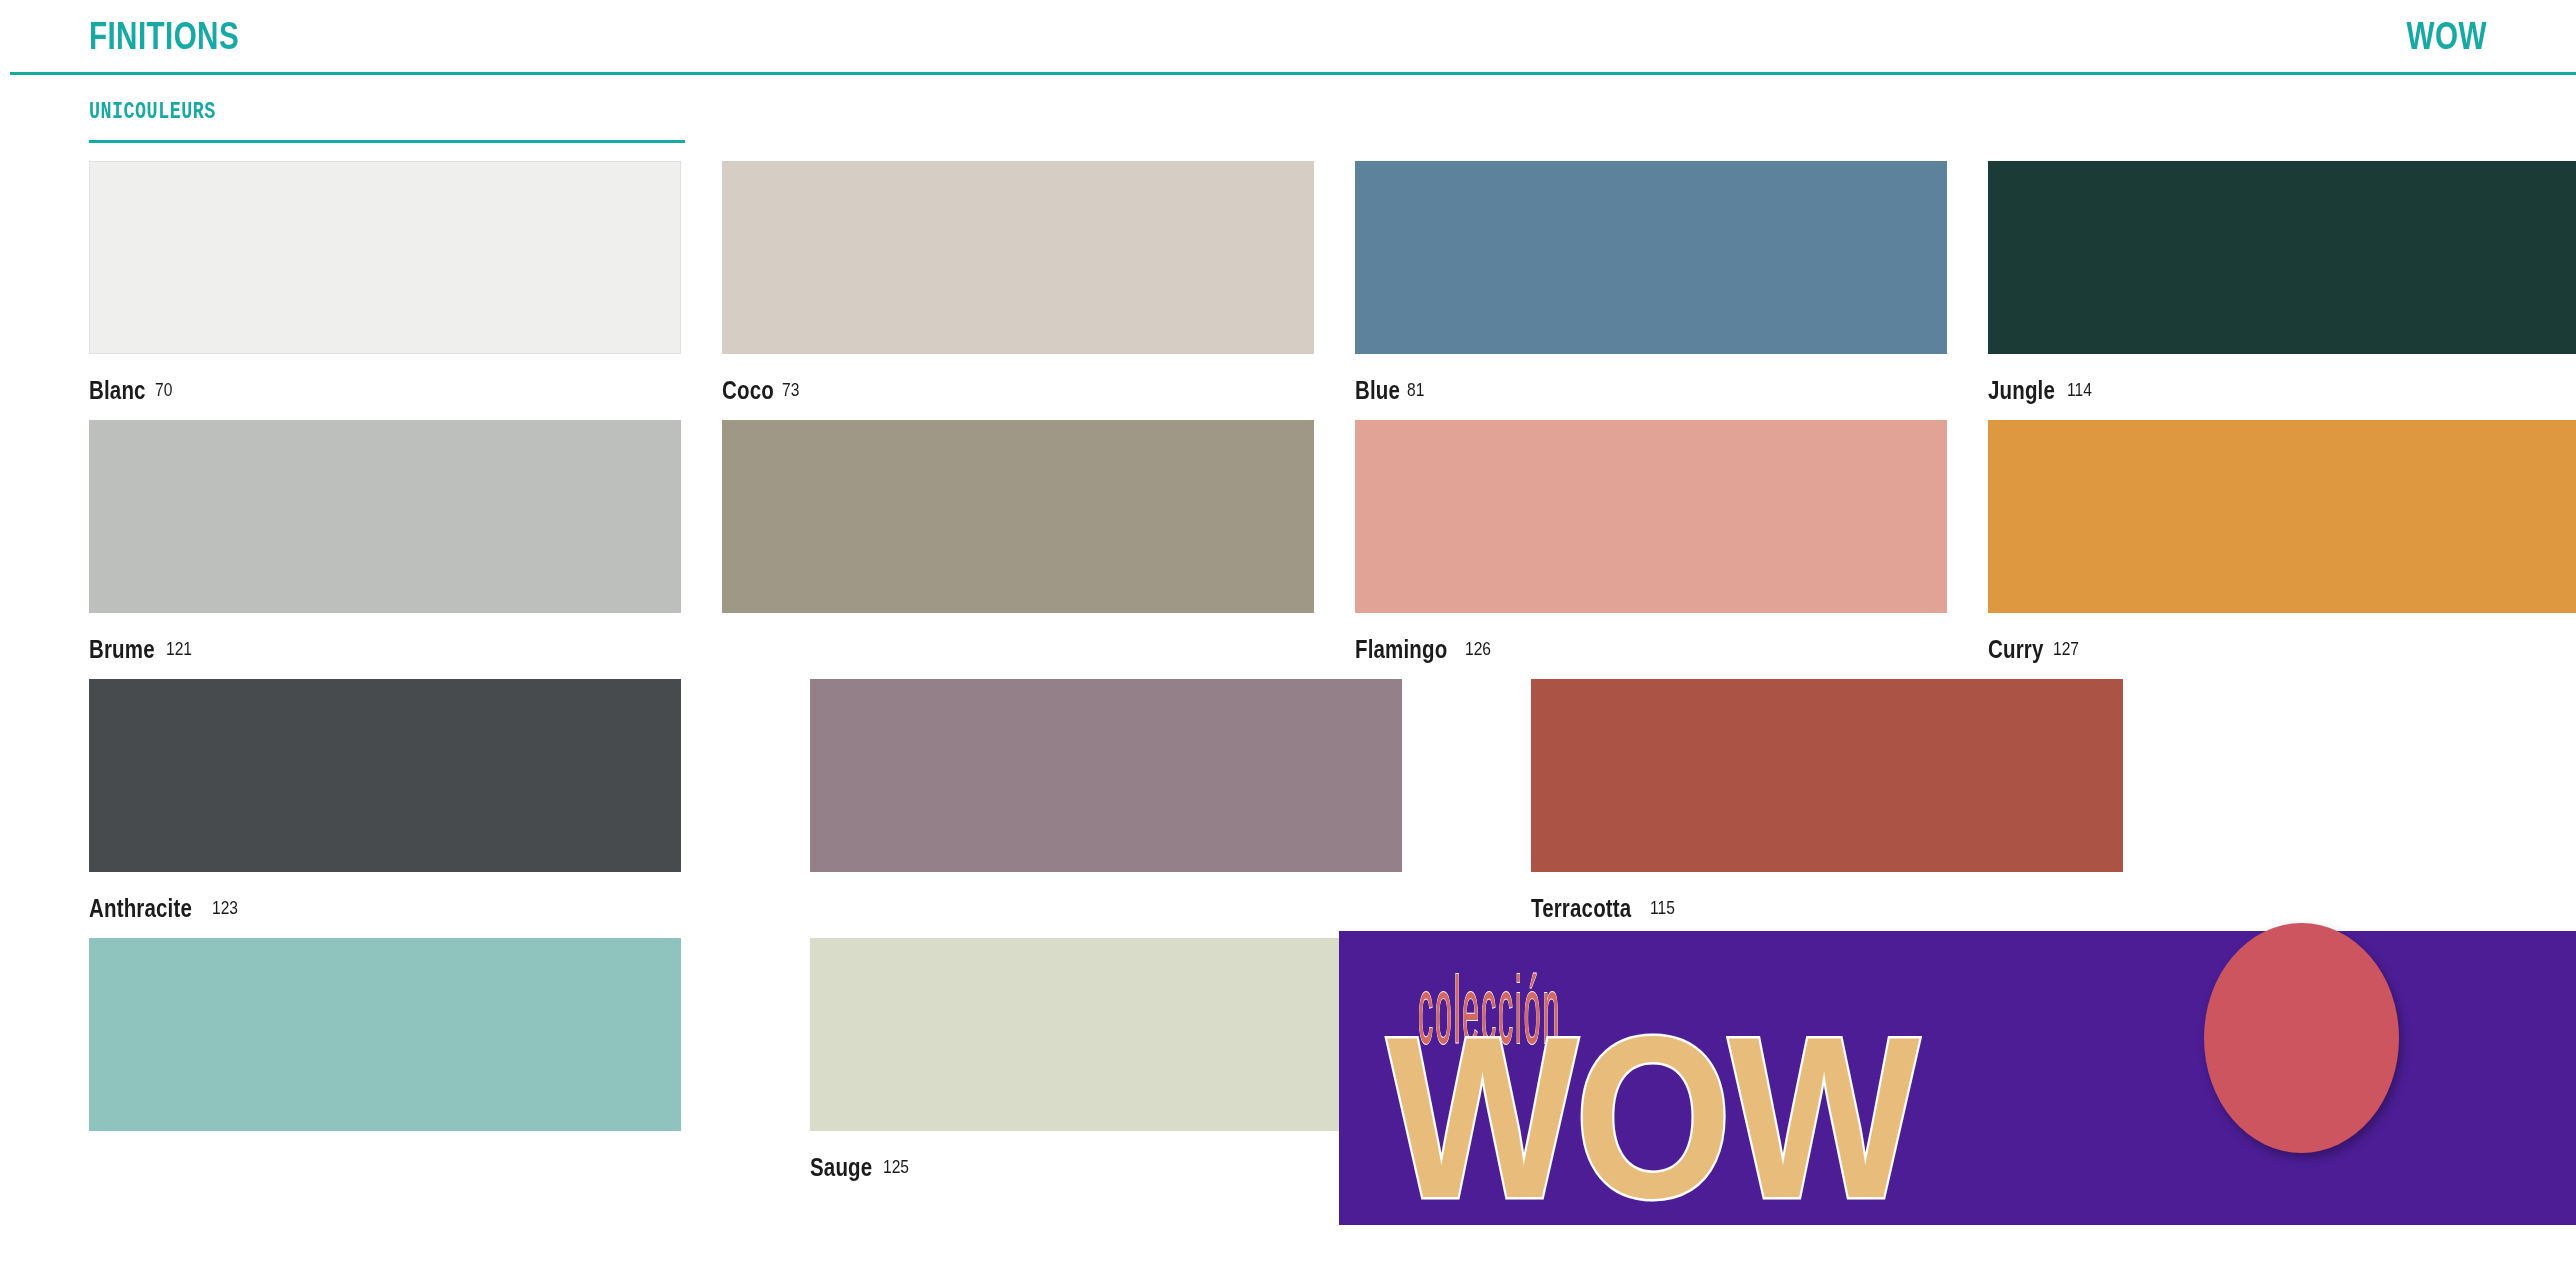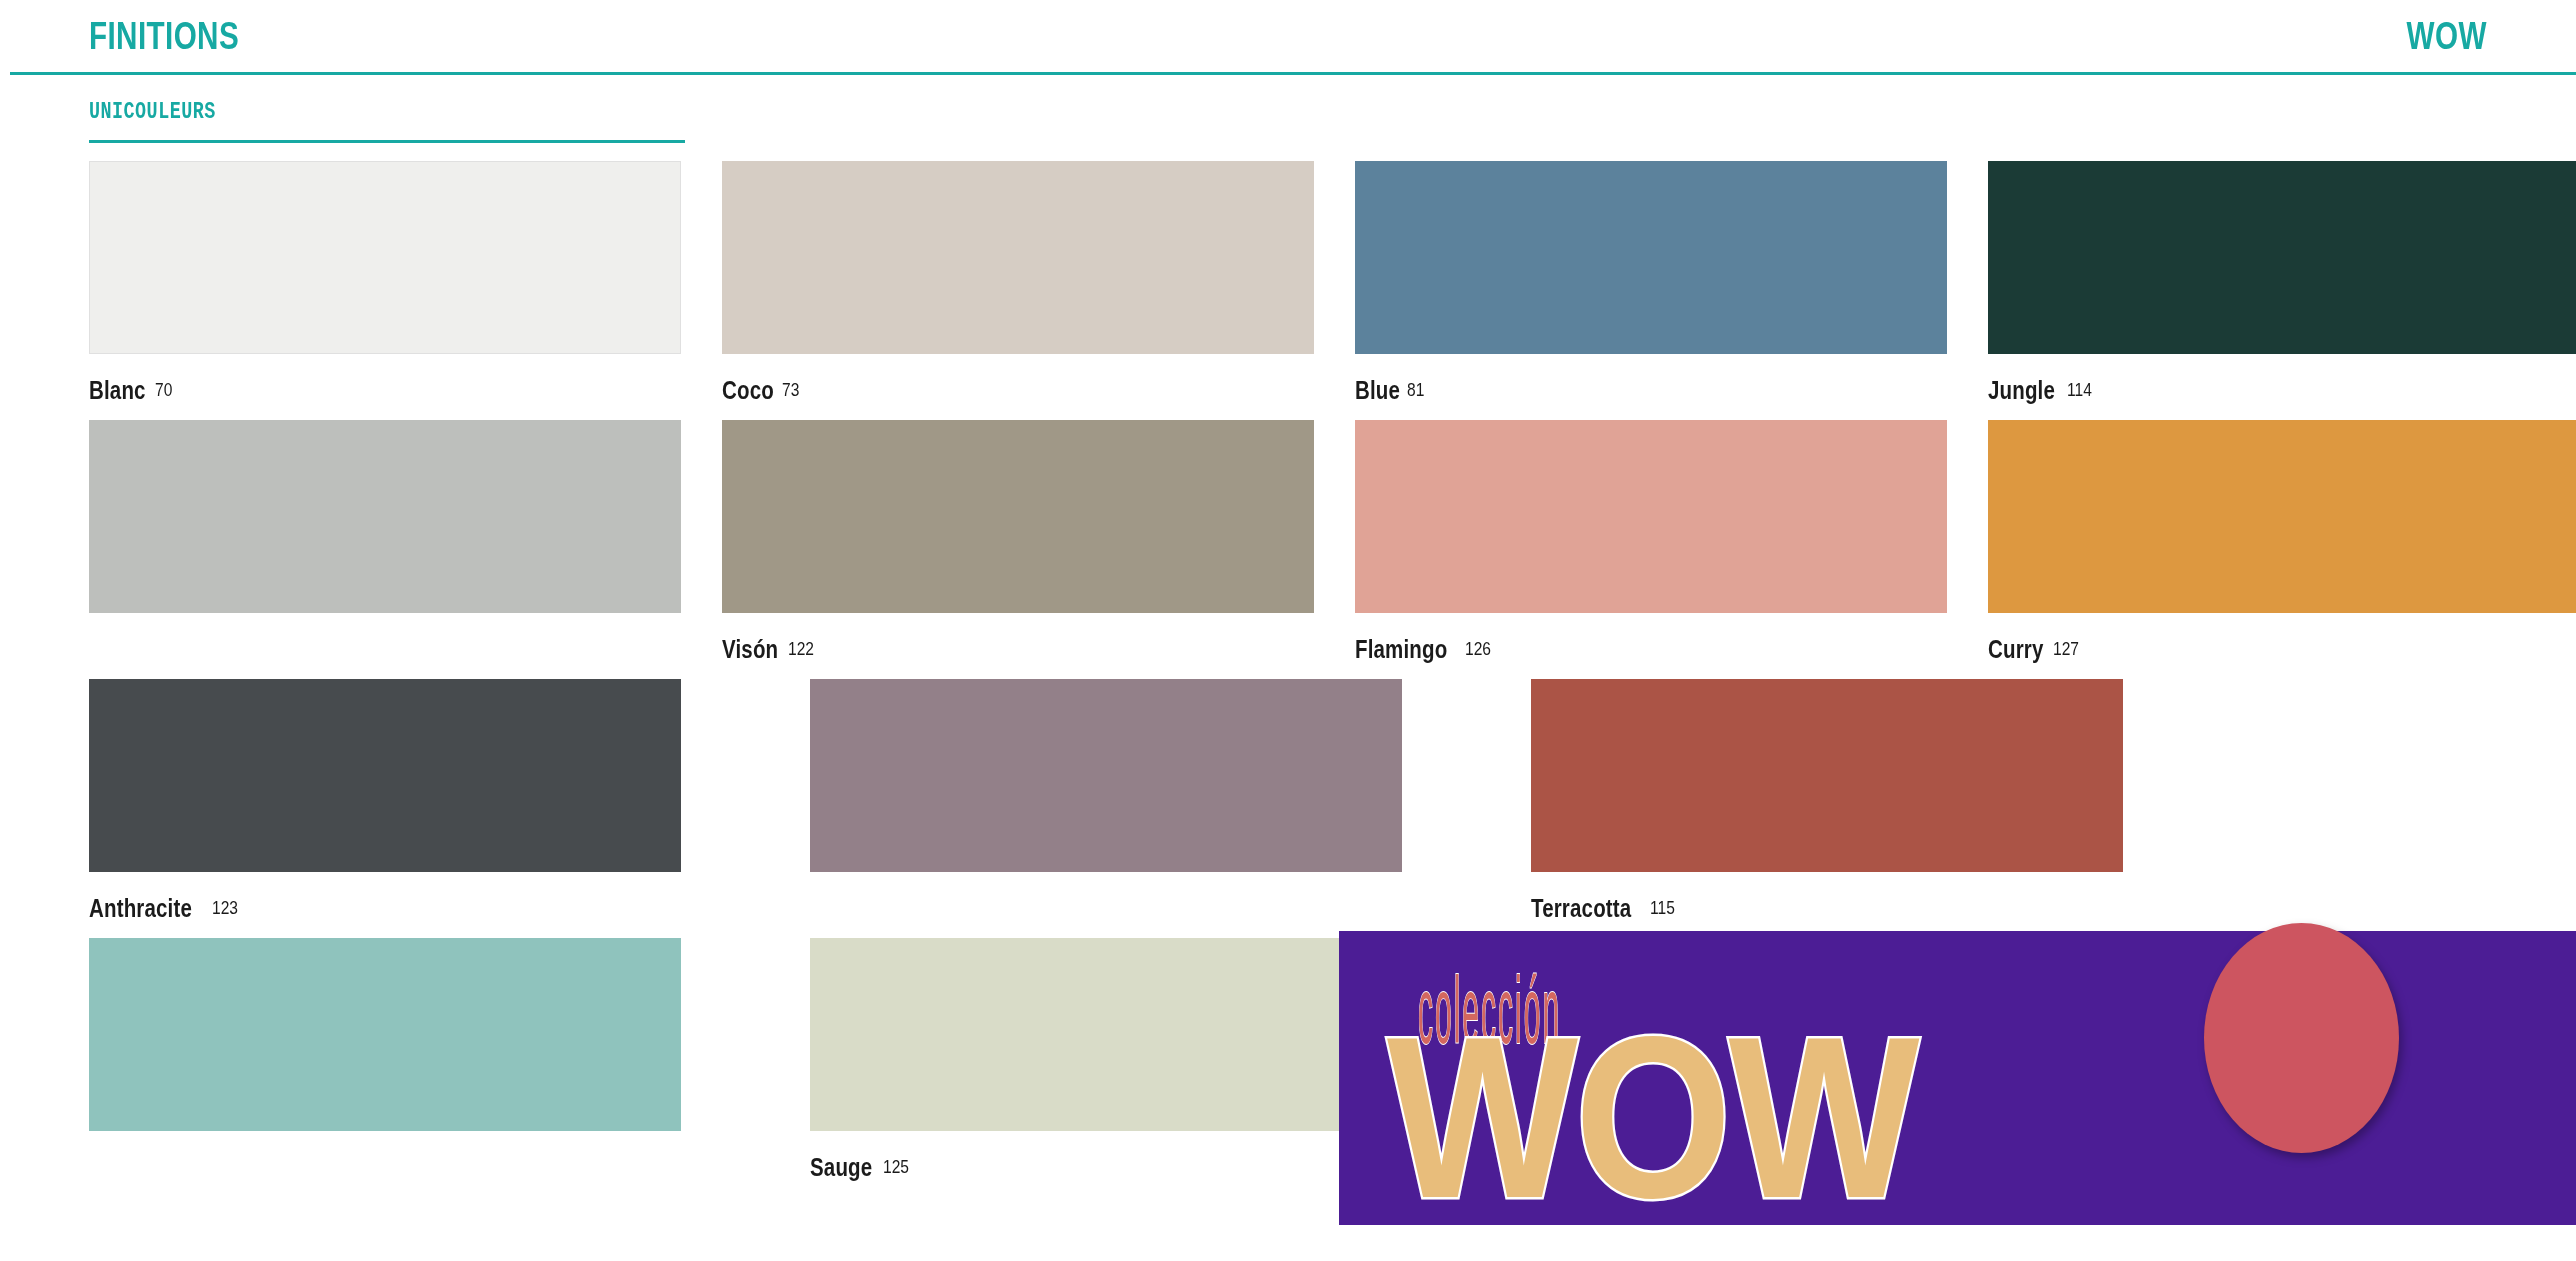--- a/index.html
+++ b/index.html
@@ -219,27 +219,27 @@
           <div class="swatch" style="background: rgb(27, 59, 54);"></div>
           <div class="caption">
             <span class="cap-name">Jungle</span>
             <span class="cap-code">114</span>
           </div>
         </div>
       </div>
       <div class="grid-row">
         <div class="cell">
           <div class="swatch" style="background: rgb(189, 191, 188);"></div>
+          <div class="caption">
+            <span class="cap-name">Brume</span>
+            <span class="cap-code">121</span>
+          </div>
         </div>
         <div class="cell">
           <div class="swatch" style="background: rgb(160, 152, 135);"></div>
-          <div class="caption">
-            <span class="cap-name">Visón</span>
-            <span class="cap-code">122</span>
-          </div>
         </div>
         <div class="cell">
           <div class="swatch" style="background: rgb(224, 163, 150);"></div>
           <div class="caption">
             <span class="cap-name">Flamingo</span>
             <span class="cap-code">126</span>
           </div>
         </div>
         <div class="cell">
           <div class="swatch" style="background: rgb(221, 152, 64);"></div>

